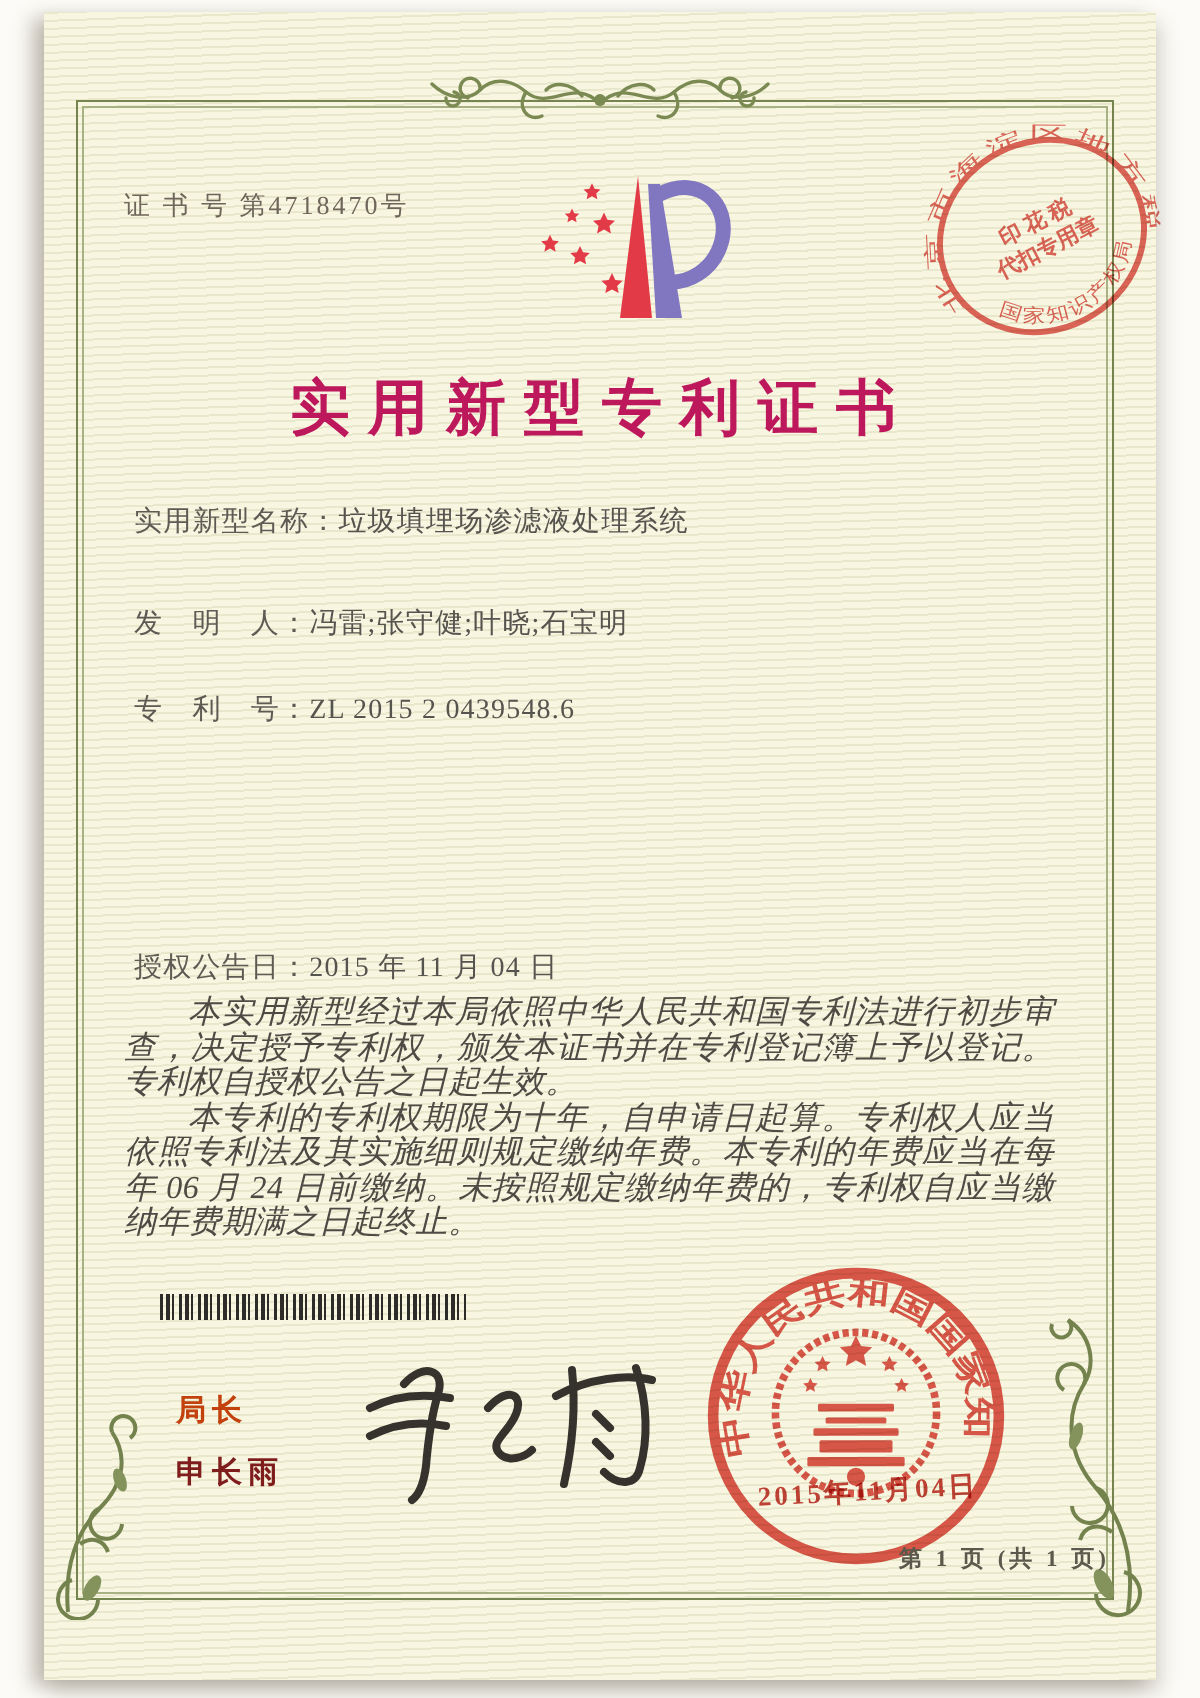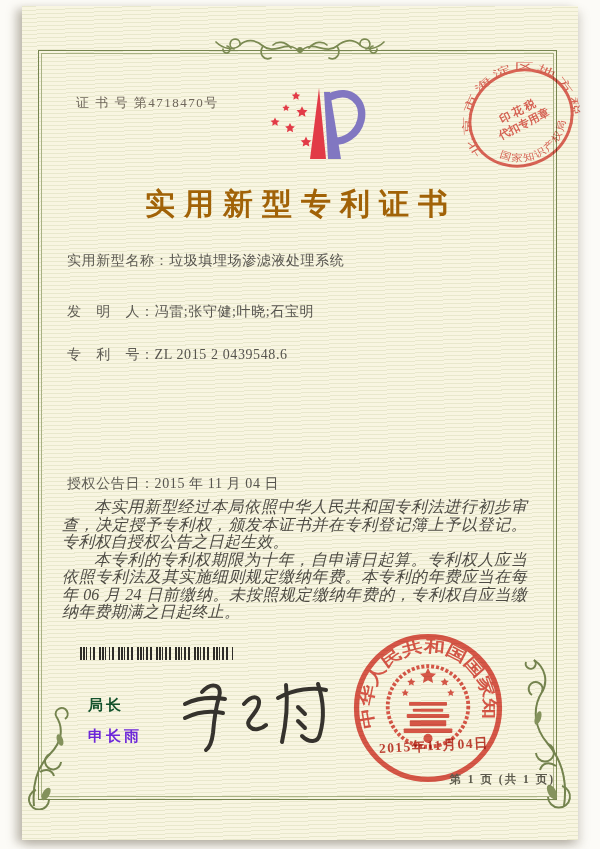--- a/index.html
+++ b/index.html
@@ -19,49 +19,49 @@
       rgba(168,178,118,.20) 0 1px, rgba(0,0,0,0) 1px 4px);
   }
   .frame{
     position:absolute;left:16px;top:44px;width:517px;height:748px;
     border:1px solid #76854f;
   }
   .frame::before{
     content:"";position:absolute;inset:2px;border:1px solid #a8b183;
   }
   .cert-no{
-    position:absolute;left:54px;top:88px;font-size:13px;color:#6e665a;
+    position:absolute;left:40px;top:88px;font-size:13px;color:#6e665a;
     letter-spacing:1.5px;
   }
   .logo{position:absolute;left:240px;top:78px;}
   .title{
     position:absolute;left:16px;top:178px;width:517px;text-align:center;
-    font-size:30px;font-weight:700;color:#a16207;
+    font-size:30px;font-weight:700;color:#be185d;
     letter-spacing:9px;text-indent:9px;
   }
   .field{
     position:absolute;left:45px;font-size:14px;color:#5d5b53;
     letter-spacing:.6px;white-space:nowrap;
   }
   .field .fvalue{color:#56544e;}
   .body-text{
     position:absolute;left:40px;top:492px;width:465px;
     font-size:16px;line-height:17.5px;color:#4d4b44;
     font-style:italic;letter-spacing:.2px;text-align:justify;
   }
   .body-text p{margin:0;text-indent:2em;}
   .barcode{
     position:absolute;left:58px;top:641px;width:153px;height:13px;
     background:repeating-linear-gradient(90deg,
       #2e2c28 0 1.5px, rgba(0,0,0,0) 1.5px 3px,
       #2e2c28 3px 5px, rgba(0,0,0,0) 5px 6px,
       #2e2c28 6px 6.8px, rgba(0,0,0,0) 6.8px 9.5px);
   }
-  .sig-title{position:absolute;left:66px;top:690px;font-size:15px;font-weight:600;color:#14532d;letter-spacing:3px;}
-  .sig-name{position:absolute;left:66px;top:721px;font-size:15px;font-weight:600;color:#6d28d9;letter-spacing:3px;}
+  .sig-title{position:absolute;left:66px;top:690px;font-size:15px;font-weight:600;color:#c2410c;letter-spacing:3px;}
+  .sig-name{position:absolute;left:66px;top:721px;font-size:15px;font-weight:600;color:#7f1d1d;letter-spacing:3px;}
   .autograph{position:absolute;left:150px;top:670px;}
   .seal{position:absolute;left:330px;top:626px;mix-blend-mode:multiply;opacity:.9;}
   .seal-date{
     position:absolute;left:344px;top:731px;width:136px;text-align:center;
     font-size:13.5px;color:#c4443a;letter-spacing:1.5px;font-weight:600;
     transform:rotate(-3deg);mix-blend-mode:multiply;
   }
   .tax-stamp{position:absolute;left:436px;top:52px;mix-blend-mode:multiply;opacity:.92;}
   .footer{
     position:absolute;left:16px;top:766px;width:517px;text-align:right;

